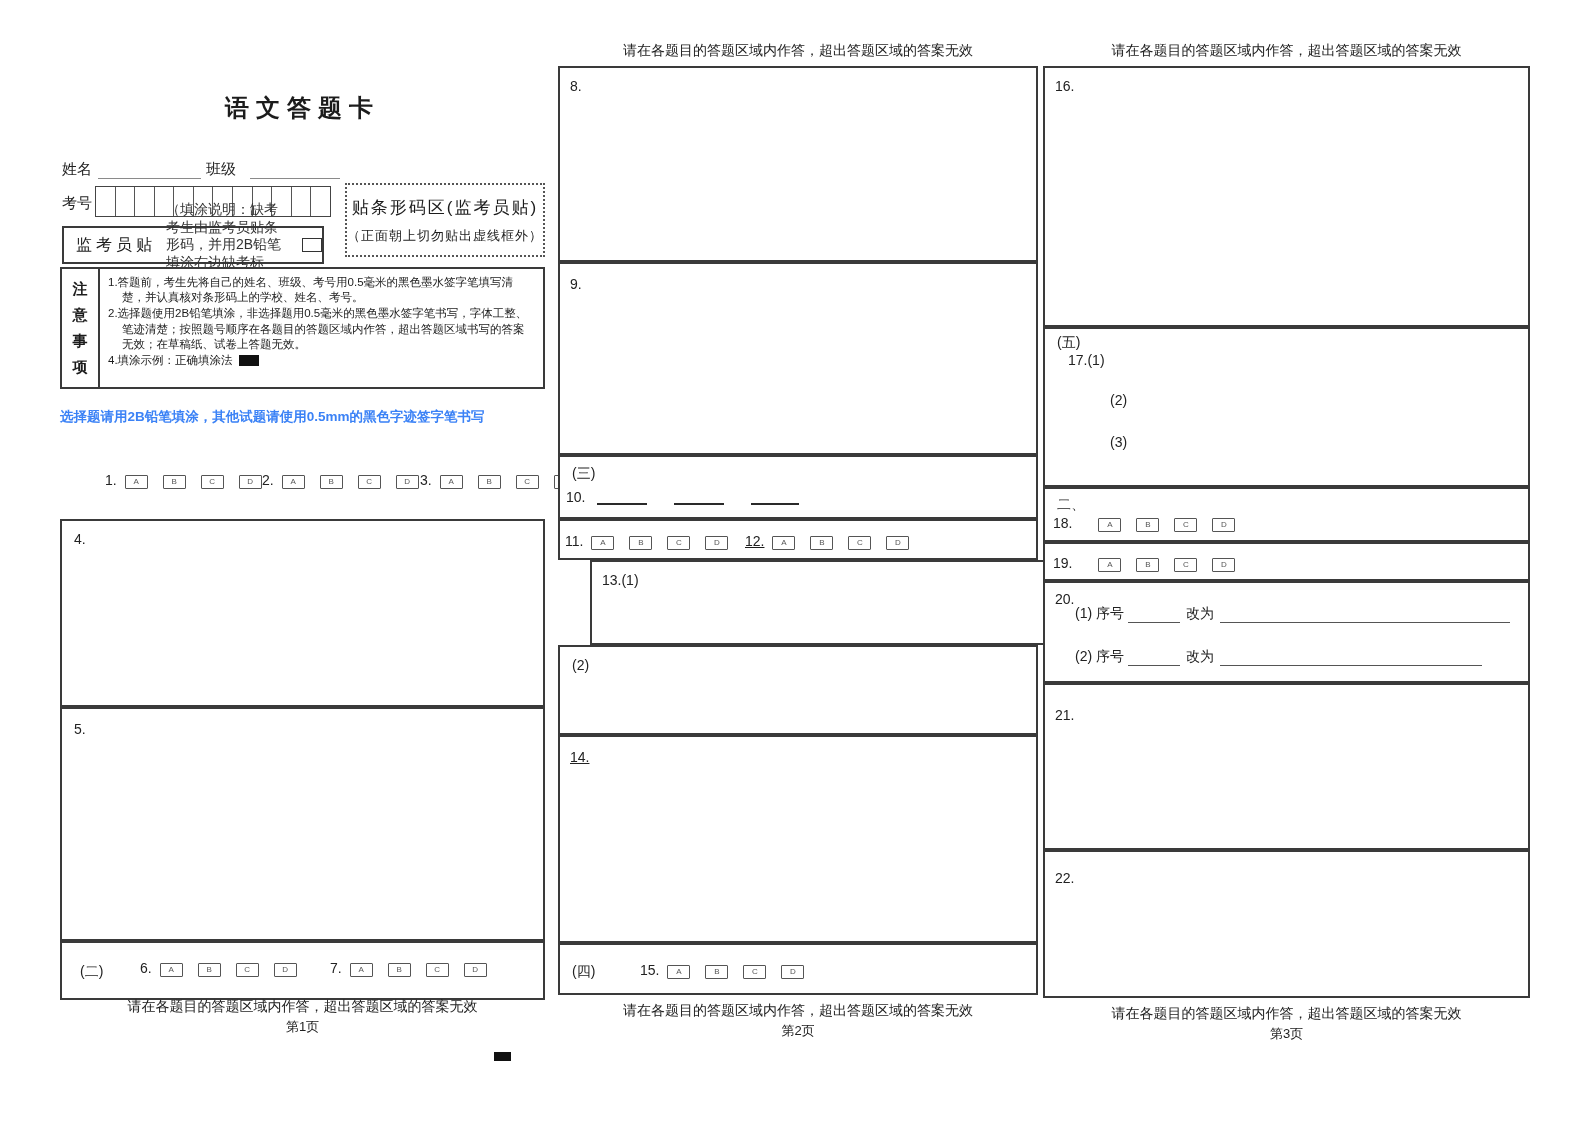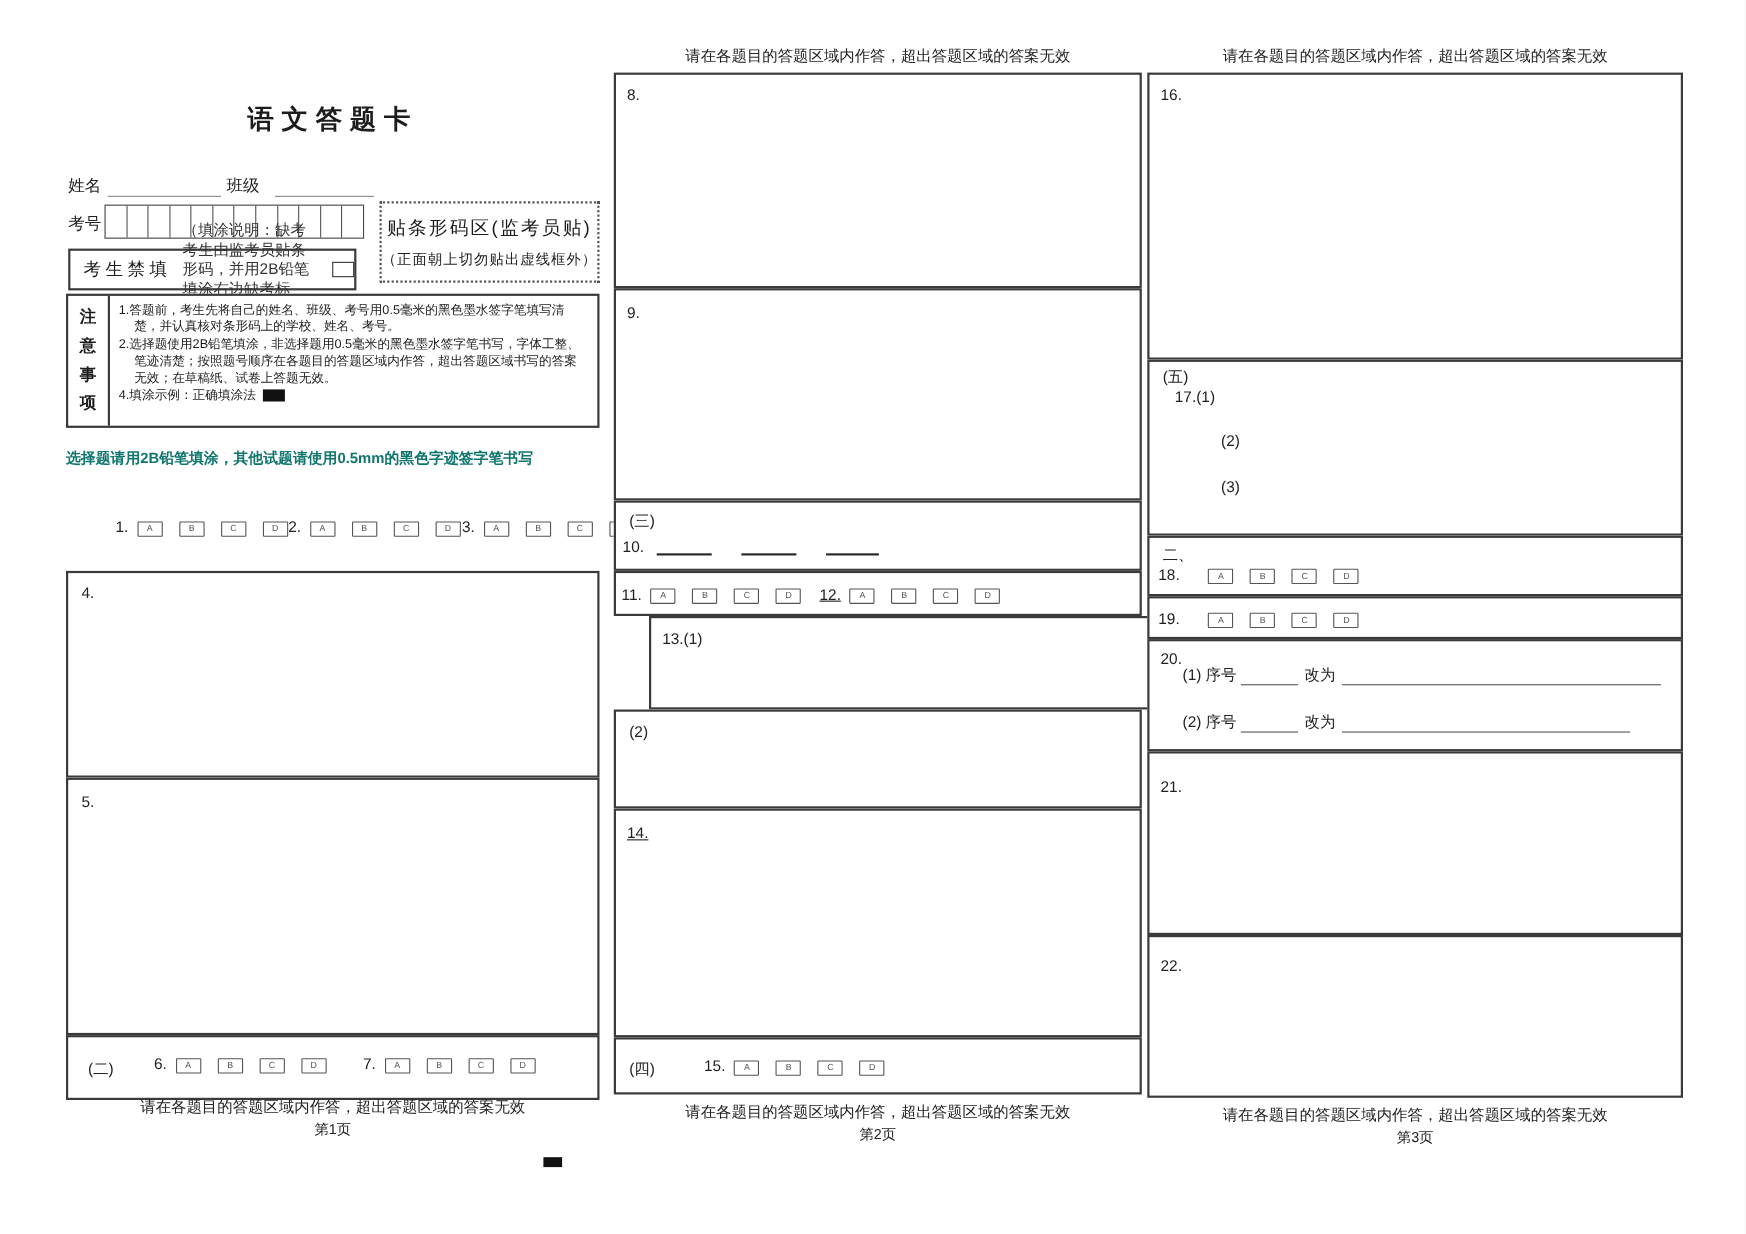--- a/index.html
+++ b/index.html
@@ -27,21 +27,21 @@
   .barcode { position:absolute; border:2px dotted #555; box-sizing:border-box;
     display:flex; flex-direction:column; align-items:center; justify-content:center; gap:8px; background:#fff; }
   .barcode .b-title { font-size:17px; letter-spacing:2px; }
   .barcode .b-note { font-size:13px; letter-spacing:1px; }
   .noticebox { position:absolute; border:2px solid #3a3a3a; display:flex; box-sizing:border-box; background:#fff; }
   .noticebox .n-label { width:36px; border-right:2px solid #3a3a3a; display:flex; align-items:center; justify-content:center; }
   .noticebox .n-label span { display:block; width:17px; font-size:15px; font-weight:bold; line-height:1.75; word-break:break-all; text-align:center; }
   .noticebox .n-items { padding:6px 10px 4px 8px; flex:1; }
   .noticebox .n-items p { margin:0 0 1px 0; font-size:11.5px; line-height:1.32; padding-left:14px; text-indent:-14px; }
   .fillbox { display:inline-block; width:20px; height:11px; background:#111; margin-left:6px; vertical-align:middle; }
-  .instruction { position:absolute; font-size:13.5px; font-weight:bold; color:#0f766e; }
+  .instruction { position:absolute; font-size:13.5px; font-weight:bold; color:#3b82f6; }
   .mcq { position:absolute; white-space:nowrap; display:flex; align-items:center; }
   .mcq .qno { margin-right:8px; }
   .opt { display:inline-block; width:21px; height:12px; border:1px solid #555; border-radius:1px;
     font-size:8px; line-height:12px; text-align:center; color:#555; margin-right:15px; background:#fff; }
   .blank { display:inline-block; border-bottom:2px solid #2a2a2a; height:15px; }
   .blank-thin { display:inline-block; border-bottom:1.5px solid #555; height:15px; }
   .qrow { position:absolute; display:flex; align-items:flex-end; white-space:nowrap; }
   .mark { position:absolute; background:#111; }
 </style>
 </head>
@@ -66,21 +66,21 @@
       <span class="cell"></span>
       <span class="cell"></span>
       <span class="cell"></span>
       <span class="cell"></span>
       <span class="cell"></span>
       <span class="cell"></span>
       <span class="cell"></span>
     </div>
 
   <div class="forbid" style="left:62px; top:226px; width:262px; height:38px;">
-    <span class="f-label">考生禁填</span>
+    <span class="f-label">监考员贴</span>
     <span class="f-note">（填涂说明：缺考考生由监考员贴条形码，并用2B铅笔填涂右边缺考标记）</span>
     <span class="f-mark"></span>
   </div>
 
   <div class="barcode" style="left:345px; top:183px; width:200px; height:74px;">
     <span class="b-title">贴条形码区(监考员贴)</span>
     <span class="b-note">（正面朝上切勿贴出虚线框外）</span>
   </div>
 
   <div class="noticebox" style="left:60px; top:267px; width:485px; height:122px;">

